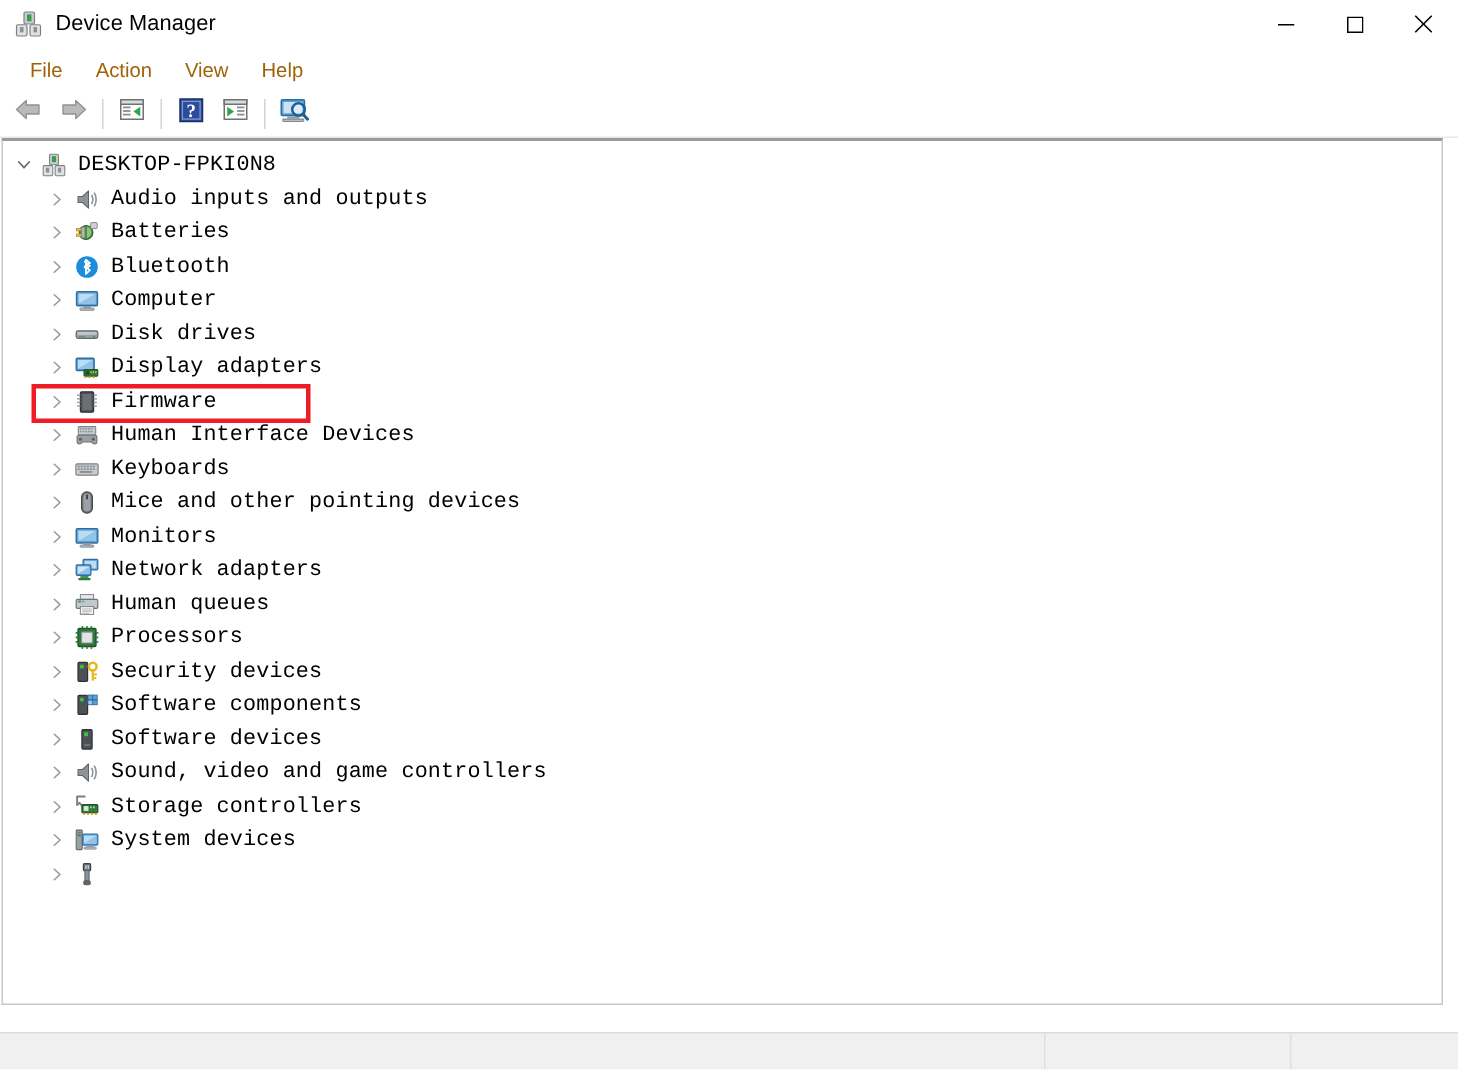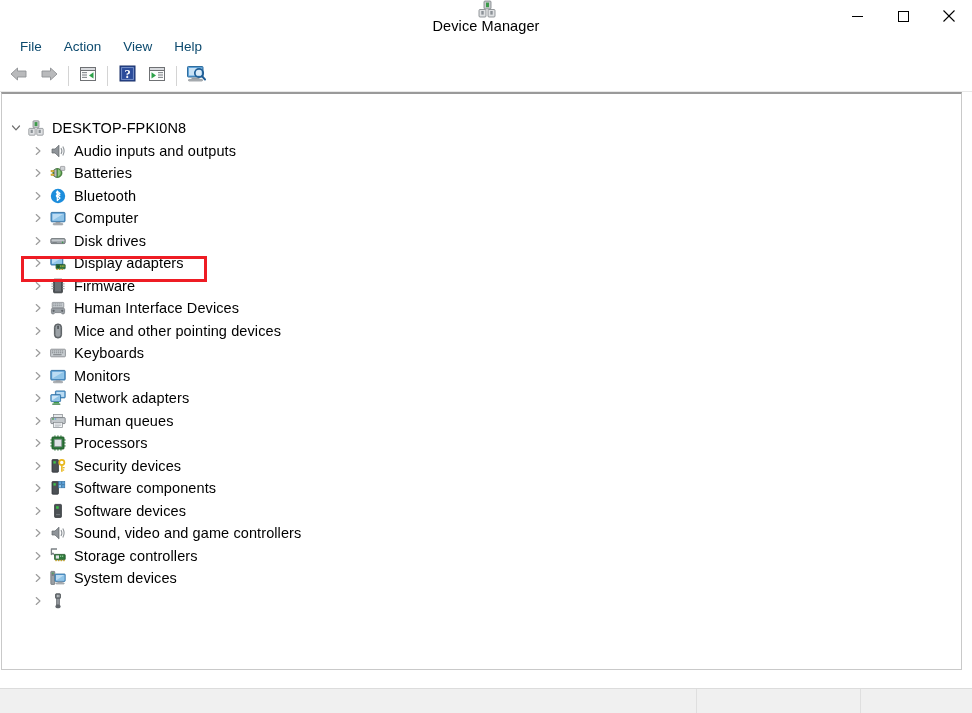--- a/index.html
+++ b/index.html
@@ -15,21 +15,20 @@
     -webkit-font-smoothing: antialiased;
   }
 
   
   .titlebar {
     height: 32px;
     display: flex;
     align-items: center;
     background: #ffffff;
     position: relative;
-    flex-direction: column;
   }
   .title-icon {
     width: 18px;
     height: 18px;
     margin-left: 10px;
     margin-right: 9px;
     position: relative;
     flex: 0 0 auto;
   }
   .title-text {
@@ -60,21 +59,21 @@
   
   .menubar {
     height: 28px;
     display: flex;
     align-items: center;
     padding-left: 9px;
     background: #ffffff;
   }
   .menu-item {
     font-size: 13.5px;
-    color: #0c4a6e;
+    color: #a16207;
     padding: 3px 11px;
     cursor: default;
   }
 
   
   .toolbar {
     height: 31px;
     display: flex;
     align-items: center;
     background: #ffffff;
@@ -101,21 +100,22 @@
     margin: 0 10px 0 1px;
     height: 578px;
     background: #ffffff;
     border: 1px solid #c9c9c9;
     border-top: 2px solid #9a9a9a;
     box-sizing: border-box;
     position: relative;
     overflow: hidden;
   }
   .tree {
-    padding-top: 23px;
+    padding-top: 5px;
+    font-family: Liberation Mono, monospace;
   }
   .row {
     height: 22.5px;
     display: flex;
     align-items: center;
     position: relative;
     white-space: nowrap;
   }
   .row.lvl0 { padding-left: 6px; }
   .row.lvl1 { padding-left: 28px; }
@@ -485,36 +485,20 @@
     </div>
 
     <div class="row lvl1">
       <span class="chev">
         <svg width="10" height="10" viewBox="0 0 10 10">
             <path d="M3.2 1.5 L7 5 L3.2 8.5" fill="none" stroke="#9a9a9a" stroke-width="1.1" stroke-linecap="round" stroke-linejoin="round"></path>
           </svg>
       </span>
       <span class="ico">
         <svg width="16" height="16" viewBox="0 0 16 16">
-          <rect x="4.4" y="0.9" width="7.2" height="14.2" rx="3.5" fill="#6e7478" stroke="#44494d" stroke-width="0.8"></rect>
-          <rect x="5.6" y="2" width="4.8" height="11.8" rx="2.4" fill="#9ba1a6"></rect>
-          <rect x="7.4" y="2.6" width="1.3" height="3.4" rx="0.6" fill="#3c4145"></rect>
-        </svg>
-      </span>
-      <span class="lbl">Mice and other pointing devices</span>
-    </div>
-
-    <div class="row lvl1">
-      <span class="chev">
-        <svg width="10" height="10" viewBox="0 0 10 10">
-            <path d="M3.2 1.5 L7 5 L3.2 8.5" fill="none" stroke="#9a9a9a" stroke-width="1.1" stroke-linecap="round" stroke-linejoin="round"></path>
-          </svg>
-      </span>
-      <span class="ico">
-        <svg width="16" height="16" viewBox="0 0 16 16">
           <rect x="0.6" y="4.2" width="14.8" height="7.6" rx="0.9" fill="#c7ccd0" stroke="#7d8286" stroke-width="0.8"></rect>
           <g fill="#8b9094">
             <rect x="1.8" y="5.4" width="1.4" height="1.1"></rect>
               <rect x="3.8" y="5.4" width="1.4" height="1.1"></rect>
             <rect x="5.8" y="5.4" width="1.4" height="1.1"></rect>
               <rect x="7.8" y="5.4" width="1.4" height="1.1"></rect>
             <rect x="9.8" y="5.4" width="1.4" height="1.1"></rect>
               <rect x="11.8" y="5.4" width="1.4" height="1.1"></rect>
             <rect x="1.8" y="7.2" width="1.4" height="1.1"></rect>
               <rect x="3.8" y="7.2" width="1.4" height="1.1"></rect>
@@ -530,20 +514,36 @@
     </div>
 
     <div class="row lvl1">
       <span class="chev">
         <svg width="10" height="10" viewBox="0 0 10 10">
             <path d="M3.2 1.5 L7 5 L3.2 8.5" fill="none" stroke="#9a9a9a" stroke-width="1.1" stroke-linecap="round" stroke-linejoin="round"></path>
           </svg>
       </span>
       <span class="ico">
         <svg width="16" height="16" viewBox="0 0 16 16">
+          <rect x="4.4" y="0.9" width="7.2" height="14.2" rx="3.5" fill="#6e7478" stroke="#44494d" stroke-width="0.8"></rect>
+          <rect x="5.6" y="2" width="4.8" height="11.8" rx="2.4" fill="#9ba1a6"></rect>
+          <rect x="7.4" y="2.6" width="1.3" height="3.4" rx="0.6" fill="#3c4145"></rect>
+        </svg>
+      </span>
+      <span class="lbl">Mice and other pointing devices</span>
+    </div>
+
+    <div class="row lvl1">
+      <span class="chev">
+        <svg width="10" height="10" viewBox="0 0 10 10">
+            <path d="M3.2 1.5 L7 5 L3.2 8.5" fill="none" stroke="#9a9a9a" stroke-width="1.1" stroke-linecap="round" stroke-linejoin="round"></path>
+          </svg>
+      </span>
+      <span class="ico">
+        <svg width="16" height="16" viewBox="0 0 16 16">
           <rect x="0.8" y="2.4" width="14.4" height="9.6" rx="0.8" fill="#5ea2d8" stroke="#2f6d9e" stroke-width="0.9"></rect>
           <rect x="2.2" y="3.8" width="11.6" height="6.8" fill="#bcdcf3"></rect>
           <path d="M2.2 10.6 L13.8 3.8 L13.8 10.6 Z" fill="#8fc4e8"></path>
           <rect x="5.6" y="12.2" width="4.8" height="1.3" fill="#9aa0a6"></rect>
           <rect x="3.4" y="13.4" width="9.2" height="1.4" rx="0.6" fill="#b9bdc1" stroke="#83888d" stroke-width="0.6"></rect>
         </svg>
       </span>
       <span class="lbl">Monitors</span>
     </div>
 

